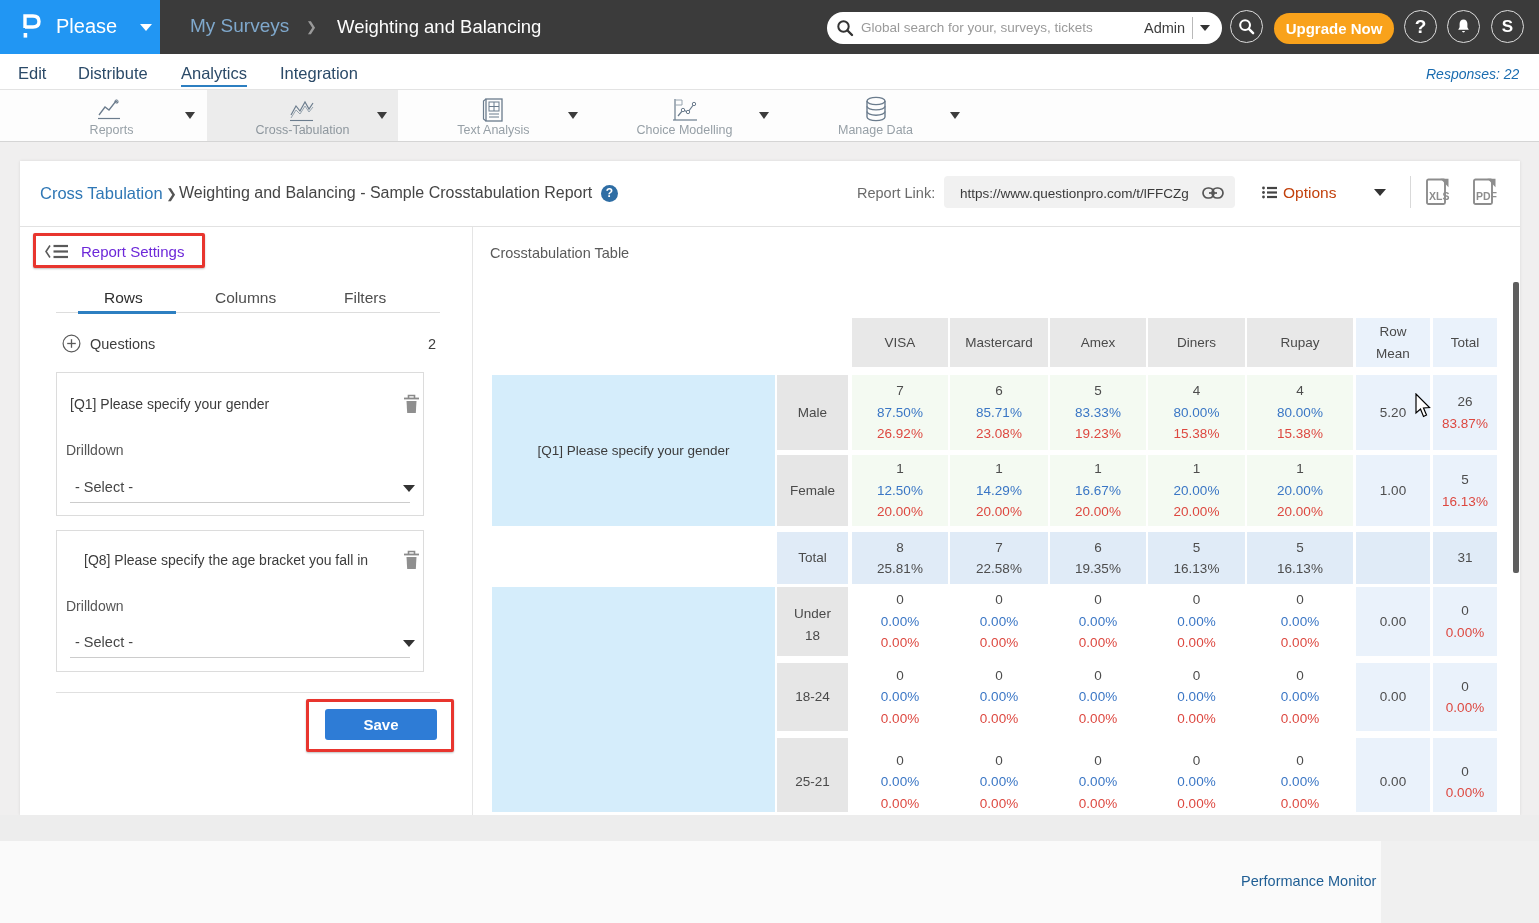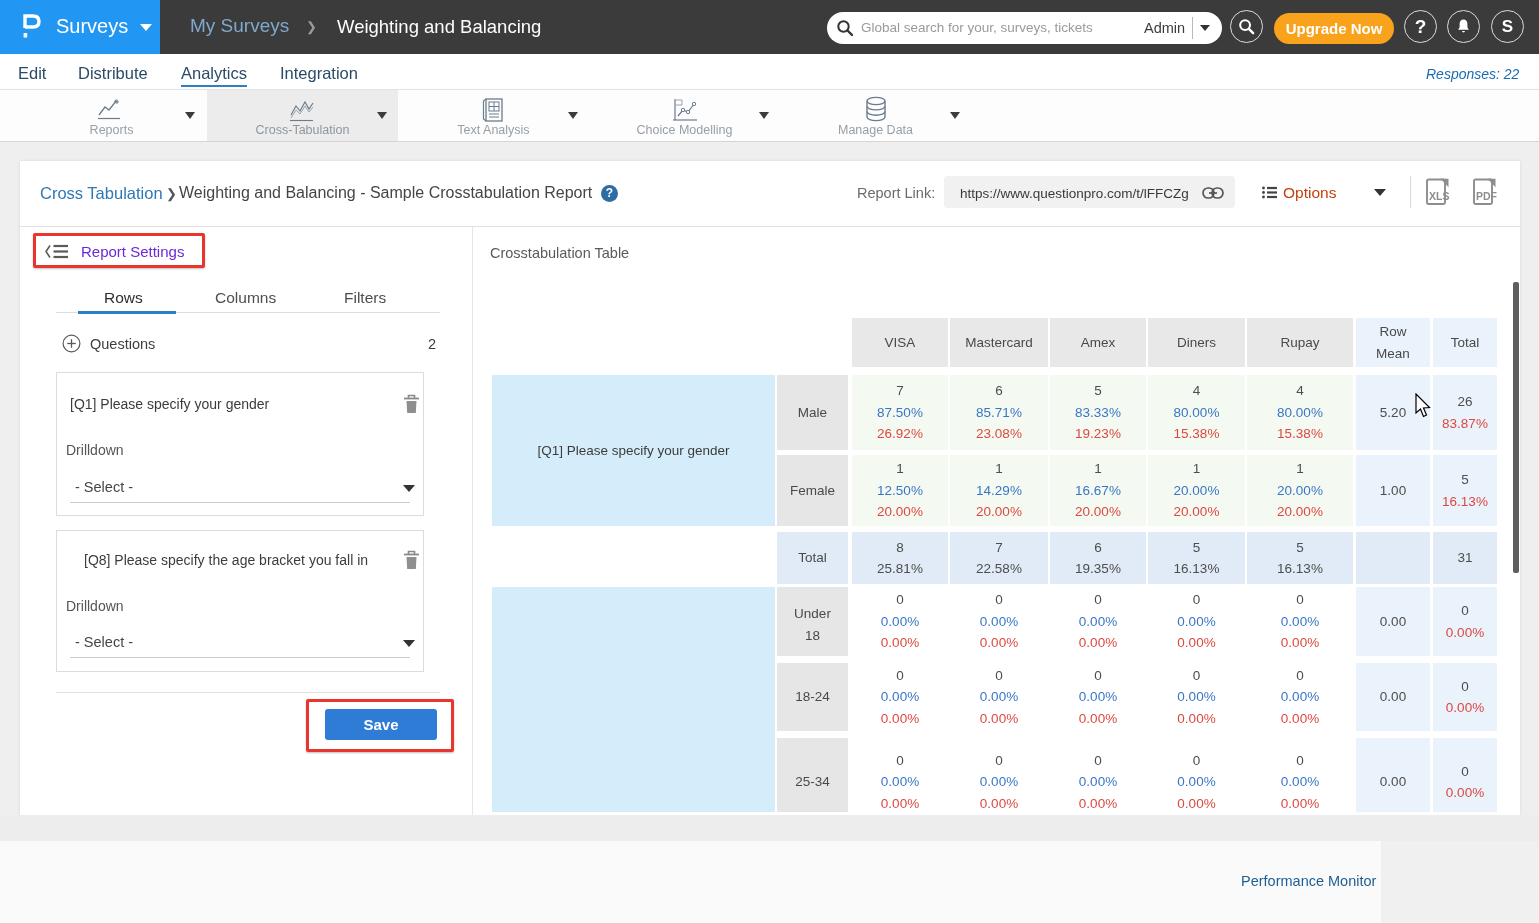--- a/index.html
+++ b/index.html
@@ -30,21 +30,21 @@
 </head>
 <body>
 <div id="app">
 
 <div id="topbar"></div>
 <div id="logo"></div>
 <svg class="abs" style="left:23px;top:14px" width="18" height="26" viewBox="0 0 18 26">
  <path d="M2 14 L2 2 L10 2 Q16 2 16 7.5 Q16 13 10 13 L2 13" fill="none" stroke="#fff" stroke-width="3.4"></path>
  <rect x="0.6" y="19" width="3.6" height="4.6" fill="#fff"></rect>
 </svg>
-<div class="abs" style="left:56px;top:15px;font-size:20px;color:#fff;">Surveys</div>
+<div class="abs" style="left:56px;top:15px;font-size:20px;color:#fff;">Please</div>
 <div class="abs caret" style="left:140px;top:24px;"></div>
 <div class="abs" style="left:190px;top:15px;font-size:19px;color:#7fa8cc;">My Surveys</div>
 <div class="abs" style="left:306px;top:19px;font-size:13px;color:#9a9a9a;">❯</div>
 <div class="abs" style="left:337px;top:16px;font-size:18.5px;color:#fdfdfd;">Weighting and Balancing</div>
 
 <div class="abs" style="left:827px;top:12px;width:395px;height:32px;background:#fff;border-radius:16px;"></div>
 <svg class="abs" style="left:836px;top:19px" width="18" height="18" viewBox="0 0 18 18">
       <circle cx="7.5" cy="7.5" r="5.2" fill="none" stroke="#333" stroke-width="2"></circle>
       <line x1="11.5" y1="11.5" x2="16" y2="16" stroke="#333" stroke-width="2.4" stroke-linecap="round"></line>
     </svg>
@@ -250,21 +250,21 @@
       <div class="l lab">Total</div>
     </div>
 <div class="tc" style="left:777px;top:587px;width:71px;height:69px;background:#e6e6e6;padding-top:6px;">
       <div class="l lab">Under</div>
       <div class="l lab">18</div>
     </div>
 <div class="tc" style="left:777px;top:663px;width:71px;height:68px;background:#e6e6e6;">
       <div class="l lab">18-24</div>
     </div>
 <div class="tc tlow" style="left:777px;top:738px;width:71px;height:74px;background:#e6e6e6;">
-      <div class="l lab">25-34</div>
+      <div class="l lab">25-21</div>
     </div>
 <div class="tc" style="left:852px;top:375px;width:96px;height:75px;background:#f4faf2;">
       <div class="l" style="color:#4d4d4d">7</div>
       <div class="l" style="color:#3a76c5">87.50%</div>
       <div class="l" style="color:#dd4840">26.92%</div>
     </div>
 <div class="tc" style="left:852px;top:455px;width:96px;height:71px;background:#f4faf2;">
       <div class="l" style="color:#4d4d4d">1</div>
       <div class="l" style="color:#3a76c5">12.50%</div>
       <div class="l" style="color:#dd4840">20.00%</div>

